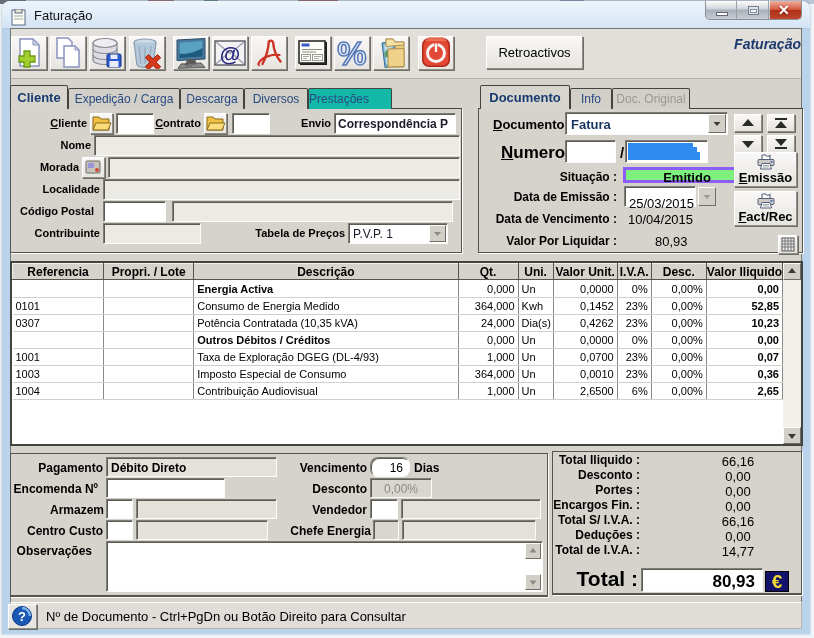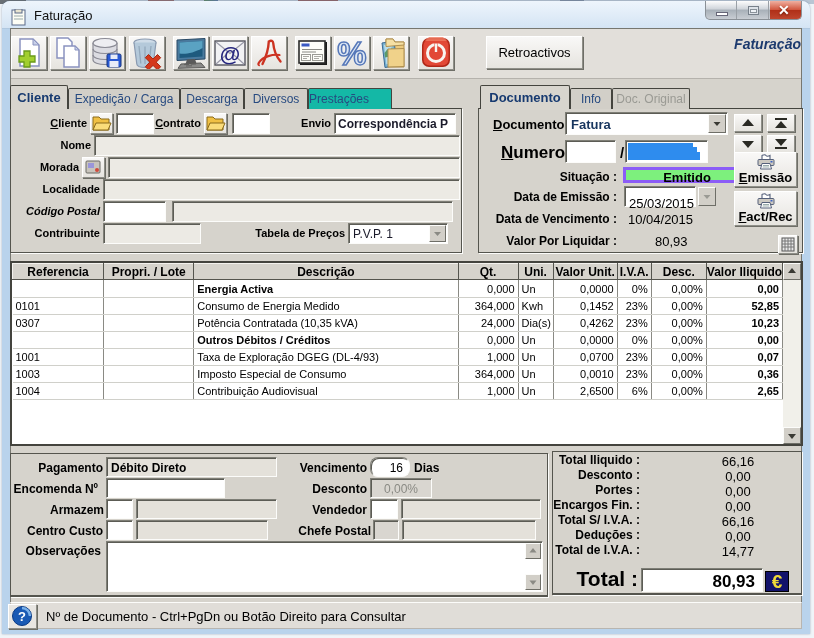--- a/index.html
+++ b/index.html
@@ -184,21 +184,21 @@
       <rect x="3" y="3" width="14" height="12" rx="1" fill="#c8c4bc" stroke="#6a6a64"></rect>
       <rect x="5" y="5" width="6" height="5" fill="#9a96da"></rect>
       <circle cx="14" cy="12" r="2" fill="#d04a3a"></circle>
     </svg>
 </div>
 <div class="inp ro" style="left:108px;top:157px;width:352px;height:21px;"></div>
 
 <div class="lbl" style="left:30px;top:183px;width:70px;text-align:right;font-size:11px;">Localidade</div>
 <div class="inp ro" style="left:103px;top:179px;width:357px;height:21px;"></div>
 
-<div class="lbl" style="left:20px;top:205px;width:80px;text-align:right;font-size:11px;font-style:italic;">Código Postal</div>
+<div class="lbl" style="left:20px;top:205px;width:80px;font-size:11px;">Código Postal</div>
 <div class="inp" style="left:103px;top:201px;width:63px;height:21px;"></div>
 <div class="inp ro" style="left:172px;top:201px;width:281px;height:21px;"></div>
 
 <div class="lbl" style="left:25px;top:227px;width:75px;text-align:right;font-size:11px;">Contribuinte</div>
 <div class="inp ro" style="left:103px;top:223px;width:98px;height:21px;"></div>
 <div class="lbl" style="left:245px;top:227px;width:100px;text-align:right;font-size:11px;">Tabela de Preços</div>
 <div class="inp" style="left:348px;top:223px;width:100px;height:21px;font:12px 'Liberation Sans';color:#1a1a2a;padding:3px 0 0 4px;">P.V.P. 1<div class="raised" style="right:1px;top:1px;width:17px;height:17px;background:#d2cfc8;">
       <svg width="15" height="15" viewBox="0 0 15 15">
         <path d="M4 6 h7 l-3.5 4 z" fill="#8a8a84"></path>
       </svg>
@@ -441,25 +441,25 @@
 <div class="lbl" style="left:24px;top:503px;width:80px;text-align:right;">Armazem</div>
 <div class="inp" style="left:106px;top:499px;width:27px;height:20px;"></div>
 <div class="inp ro" style="left:136px;top:499px;width:141px;height:20px;background:#e4e1da;"></div>
 <div class="lbl" style="left:287px;top:503px;width:80px;text-align:right;">Vendedor</div>
 <div class="inp" style="left:370px;top:499px;width:28px;height:20px;"></div>
 <div class="inp ro" style="left:401px;top:499px;width:140px;height:20px;background:#e4e1da;"></div>
 
 <div class="lbl" style="left:18px;top:524px;width:85px;text-align:right;">Centro Custo</div>
 <div class="inp" style="left:106px;top:520px;width:27px;height:20px;"></div>
 <div class="inp ro" style="left:136px;top:520px;width:132px;height:20px;background:#e4e1da;"></div>
-<div class="lbl" style="left:282px;top:524px;width:89px;text-align:right;">Chefe Postal</div>
+<div class="lbl" style="left:282px;top:524px;width:89px;text-align:right;">Chefe Energia</div>
 <div class="inp grayro" style="left:373px;top:520px;width:26px;height:20px;"></div>
 <div class="inp ro" style="left:402px;top:520px;width:134px;height:20px;background:#e4e1da;"></div>
 
-<div class="lbl" style="left:16px;top:544px;width:85px;text-align:right;">Observações</div>
+<div class="lbl" style="left:7px;top:544px;width:85px;text-align:right;">Observações</div>
 <div class="inp" style="left:106px;top:541px;width:437px;height:51px;">
   <div class="sbtn" style="right:1px;top:1px;width:16px;height:16px;">
       <svg width="14" height="14" viewBox="0 0 14 14">
         <path d="M7 4 l3.5 4.5 h-7 z" fill="#8a8a84"></path>
       </svg>
     </div>
   <div class="sbtn" style="right:1px;bottom:1px;width:16px;height:16px;">
       <svg width="14" height="14" viewBox="0 0 14 14">
         <path d="M7 10 l3.5-4.5 h-7 z" fill="#8a8a84"></path>
       </svg>

